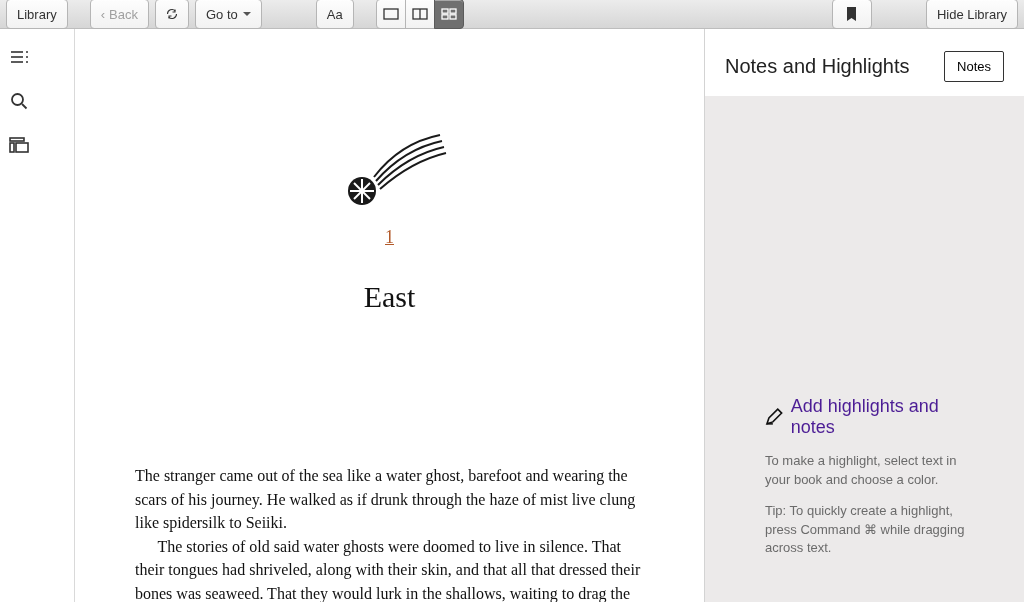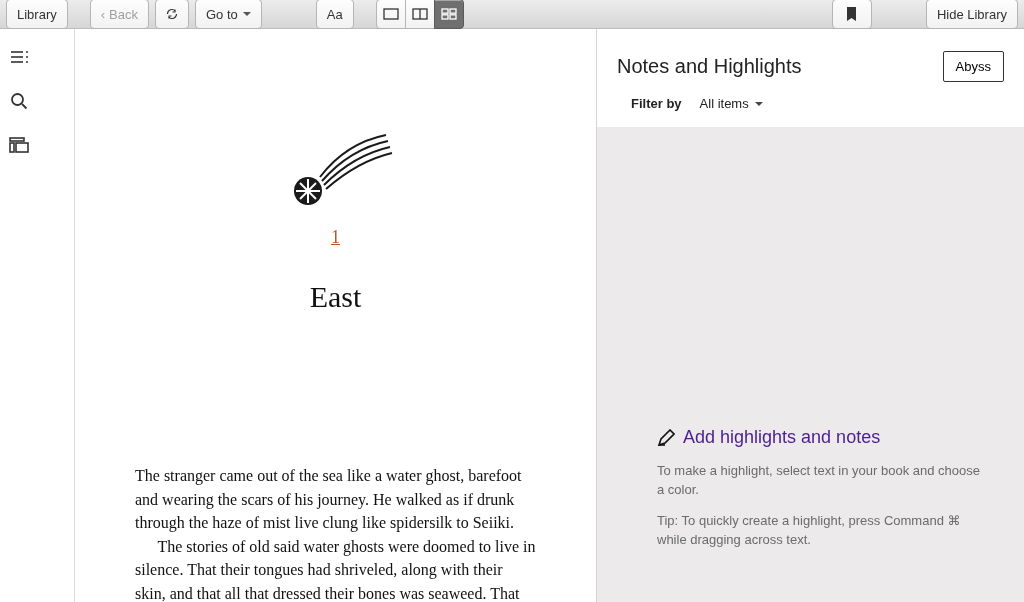--- a/index.html
+++ b/index.html
@@ -67,21 +67,21 @@
     color: #111;
     overflow: hidden;
   }
   .ornament { display: flex; justify-content: center; margin-bottom: 18px; }
   .chapnum { text-align: center; font-size: 18px; color: #b25a2a; text-decoration: underline; margin-bottom: 32px; }
   .chaptitle { text-align: center; font-size: 30px; font-weight: 400; margin-bottom: 150px; margin-top: 8px; }
   .body p { font-size: 16px; line-height: 1.47; margin-bottom: 0; }
   .body p + p { text-indent: 1.4em; }
   
   .sidepanel {
-    width: 428px;
+    width: 320px;
     border-left: 1px solid #d3d3d3;
     display: flex;
     flex-direction: column;
     background: #fff;
   }
   .sp-head {
     padding: 22px 20px 14px 20px;
     border-bottom: 0;
     display: flex;
     align-items: center;
@@ -216,25 +216,21 @@
       <div class="body">
         <p>The stranger came out of the sea like a water ghost, barefoot and wearing the scars of his journey. He walked as if drunk through the haze of mist live clung like spidersilk to Seiiki.</p>
         <p>The stories of old said water ghosts were doomed to live in silence. That their tongues had shriveled, along with their skin, and that all that dressed their bones was seaweed. That they would lurk in the shallows, waiting to drag the unwary to the heart of the Abyss.</p>
       </div>
     </div>
   </div>
 
   <div class="sidepanel">
     <div class="sp-head">
       <div class="sp-title">Notes and Highlights</div>
-      <button class="sp-btn">Abyss</button>
-    </div>
-    <div class="sp-filter">
-      <span class="lbl">Filter by</span>
-      <span class="sel">All items</span>
+      <button class="sp-btn">Notes</button>
     </div>
     <div class="sp-body">
       <div class="empty">
         <h3>
           <svg width="18" height="18" viewBox="0 0 18 18" fill="none" stroke="#111" stroke-width="1.6">
               <path d="M2 16 L4 10 L13 1 L17 5 L8 14 Z" fill="none"></path>
               <line x1="2" y1="16" x2="8" y2="16"></line>
             </svg>
           <span>Add highlights and notes</span>
         </h3>

